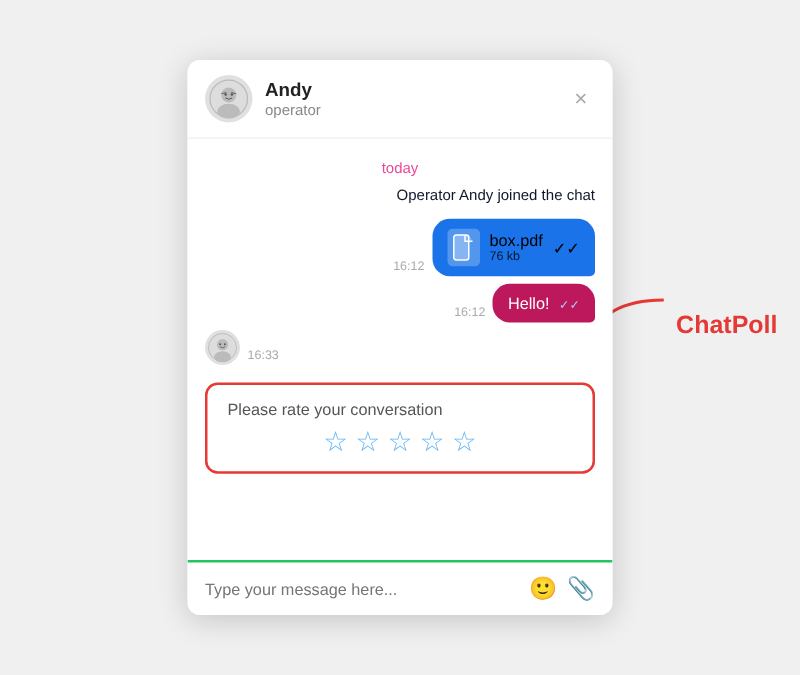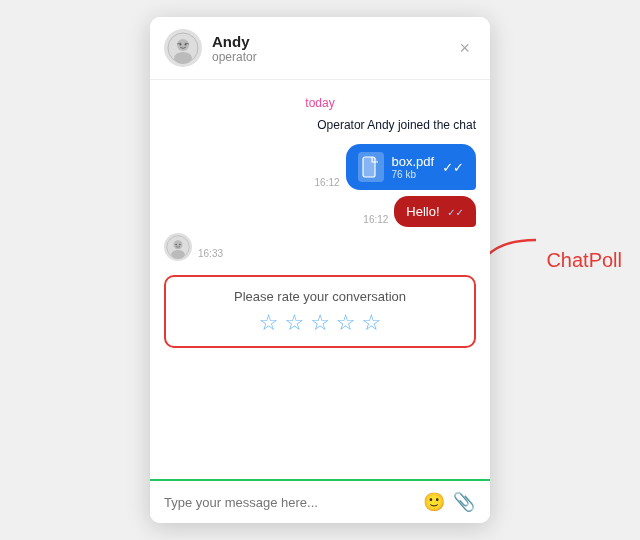--- a/index.html
+++ b/index.html
@@ -16,21 +16,21 @@
       position: relative;
       width: 640px;
       height: 540px;
       display: flex;
       justify-content: center;
       align-items: center;
     }
 
     .chat-widget {
       width: 340px;
-      height: 506px;
+      height: 444px;
       background: #fff;
       border-radius: 10px;
       box-shadow: 0 4px 24px rgba(0,0,0,0.18);
       display: flex;
       flex-direction: column;
       overflow: hidden;
       position: relative;
     }
 
     
@@ -127,41 +127,41 @@
     }
 
     .msg-bubble {
       max-width: 200px;
       padding: 8px 12px;
       border-radius: 14px;
       font-size: 13px;
       position: relative;
     }
     .msg-bubble.outgoing {
-      background: #b91c1c;
+      background: #be185d;
       color: #fff;
       border-bottom-right-radius: 4px;
     }
     .msg-bubble.incoming {
       background: #f0f0f0;
       color: #333;
       border-bottom-left-radius: 4px;
     }
 
     .msg-bubble .tick {
       font-size: 10px;
       color: #a8d0ff;
       display: inline-block;
       margin-left: 4px;
     }
 
     
     .file-bubble {
       background: #1a73e8;
-      color: #ffffff;
+      color: #000000;
       border-radius: 14px;
       border-bottom-right-radius: 4px;
       padding: 8px 12px;
       display: flex;
       align-items: center;
       gap: 8px;
       font-size: 13px;
     }
     .file-icon {
       width: 26px;
@@ -194,21 +194,21 @@
       width: 24px;
       height: 24px;
     }
 
     
     .rating-box {
       border: 2px solid #e53935;
       border-radius: 10px;
       padding: 12px 16px;
       margin: 8px 0;
-      text-align: center;
+      text-align: left;
       background: #fff;
     }
     .rating-text {
       font-size: 13px;
       color: #555;
       margin-bottom: 8px;
     }
     .stars {
       display: flex;
       justify-content: center;
@@ -254,21 +254,21 @@
       gap: 0;
       pointer-events: none;
     }
     .chatpoll-arrow {
       width: 80px;
       height: 60px;
       position: relative;
     }
     .chatpoll-label {
       font-size: 20px;
-      font-weight: normal;
+      font-weight: bold;
       color: #e53935;
       white-space: nowrap;
     }
   </style>
 </head>
 <body>
 
 <div class="outer-wrapper">
 
   <div class="chatpoll-annotation">

